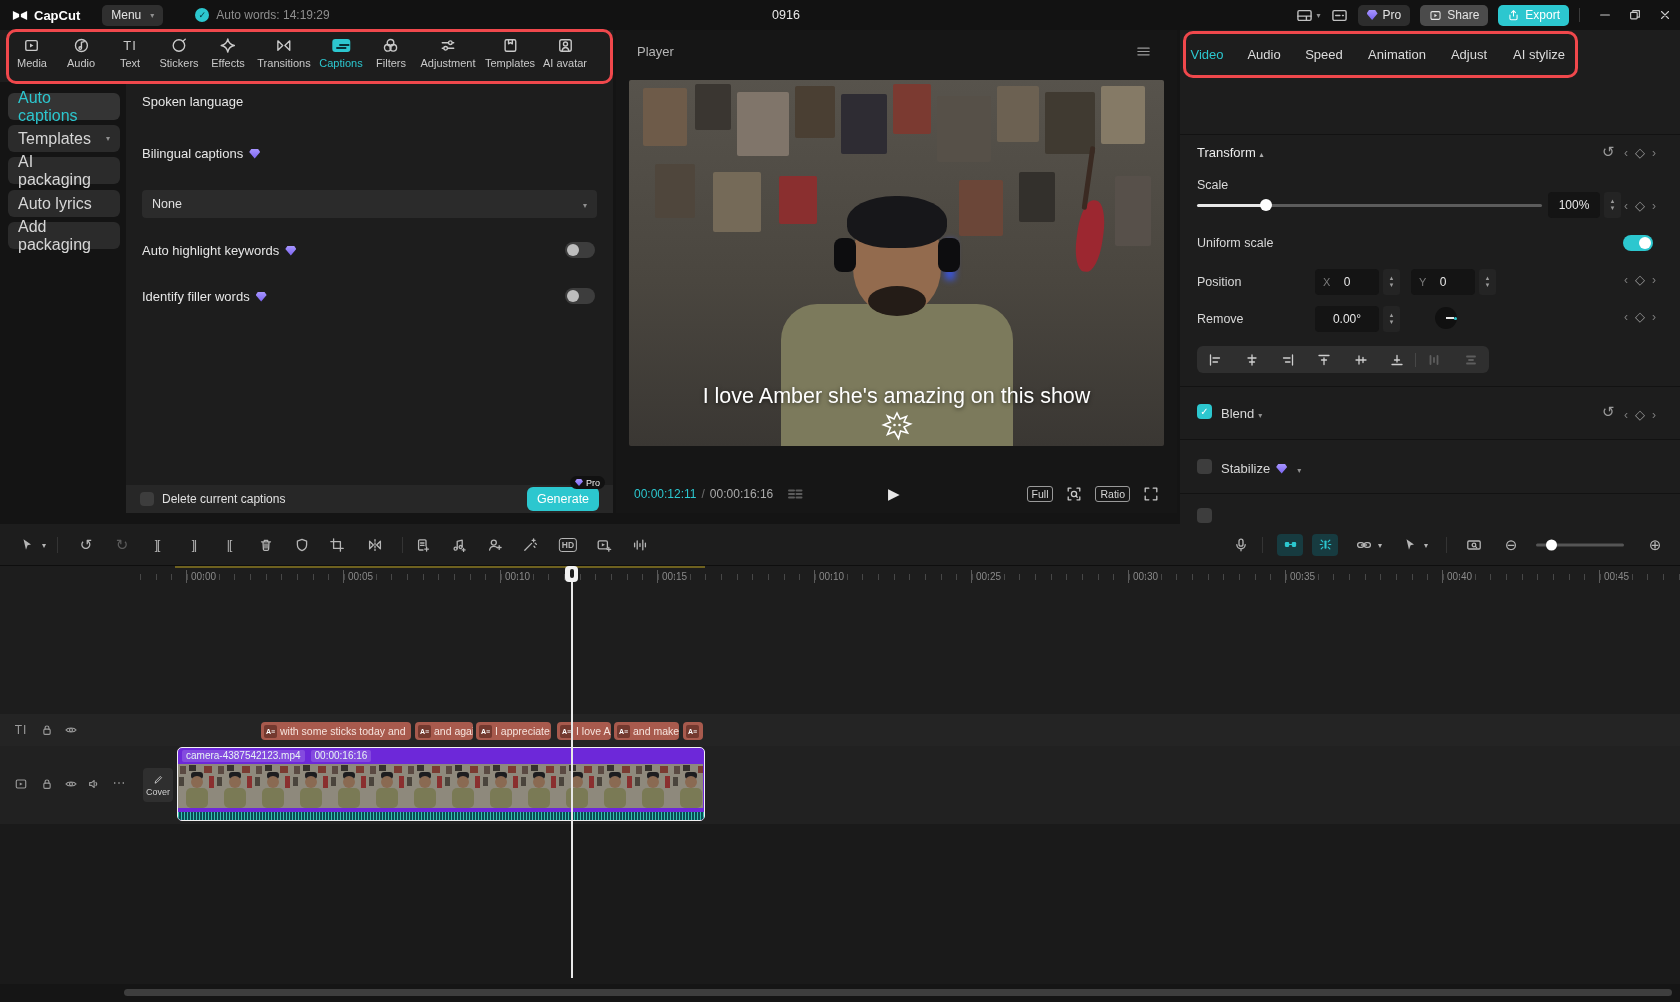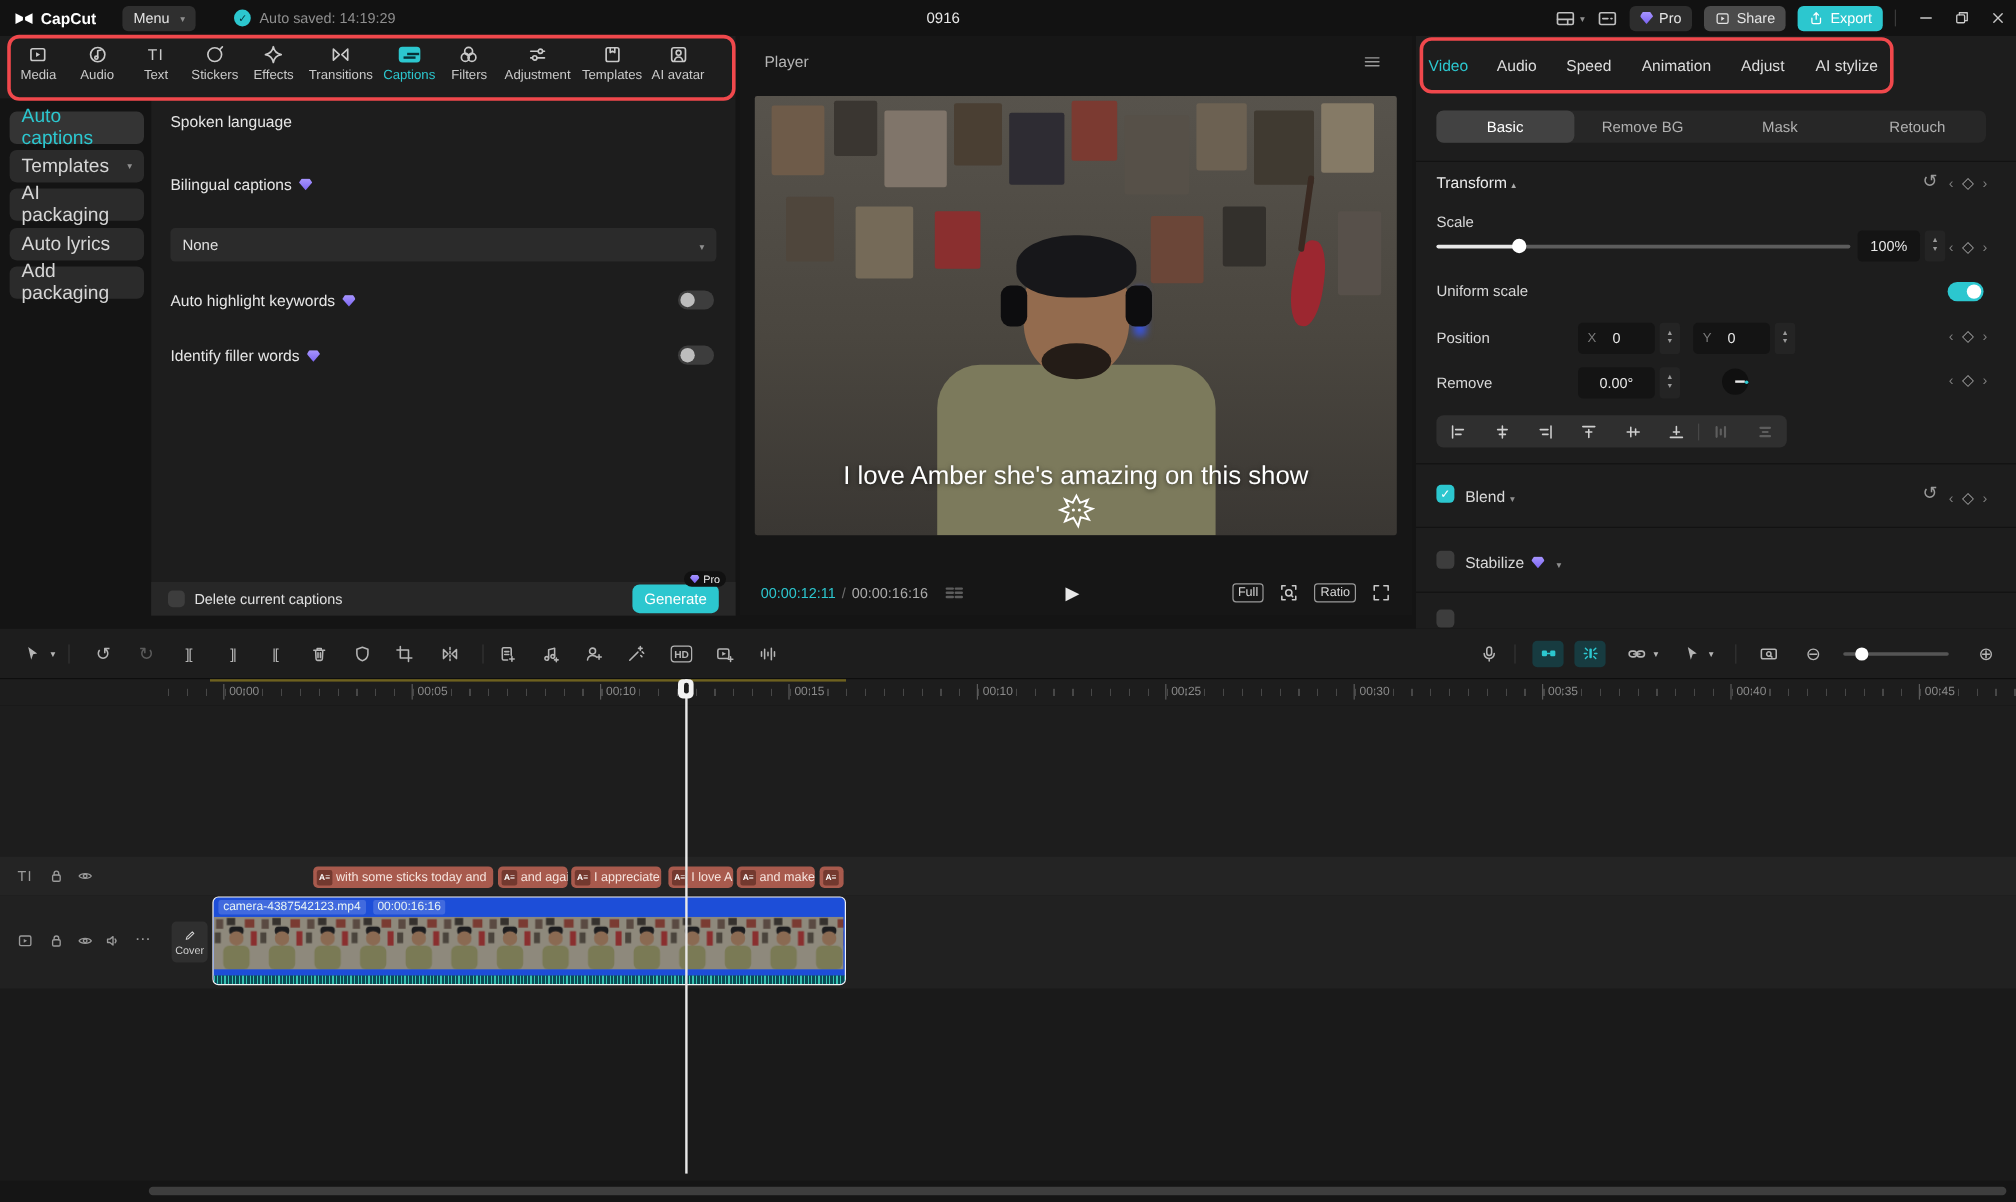--- a/index.html
+++ b/index.html
@@ -67,21 +67,21 @@
   .ruler .ticks{position:absolute;left:140px;right:0;top:8px;height:6px;background:repeating-linear-gradient(90deg,#474747 0 1px,transparent 1px 15.7px)}
   .rlabel{position:absolute;top:4px;font-size:10px;color:#8a8a8a;border-left:1px solid #5a5a5a;padding-left:4px;height:13px;line-height:13px}
   .tracks{position:absolute;left:0;top:588px;width:1680px;height:396px;background:#1d1d1d}
   .band1{position:absolute;left:0;top:126px;width:1680px;height:32px;background:#242424}
   .band2{position:absolute;left:0;top:158px;width:1680px;height:78px;background:#212121}
   .band3{position:absolute;left:0;top:236px;width:1680px;height:160px;background:#1a1a1a}
   .gut{position:absolute;transform:translate(-50%,-50%);color:#9a9a9a}
   .seg{position:absolute;top:134px;height:18px;background:#a85a4d;border-radius:4px;display:flex;align-items:center;gap:3px;padding:0 3px;overflow:hidden}
   .seg .chipA{width:13px;height:13px;background:rgba(52,18,11,.45);border-radius:2px;color:#fff;font-size:7px;font-weight:bold;display:flex;align-items:center;justify-content:center;flex:0 0 auto}
   .seg .st{font-size:10.5px;color:#f6e3dd;white-space:nowrap}
-  .clip{position:absolute;left:177px;top:159px;width:528px;height:74px;border:1.5px solid #f2f2f2;border-radius:5px;background:#1d4ed8;overflow:hidden}
+  .clip{position:absolute;left:177px;top:159px;width:528px;height:74px;border:1.5px solid #f2f2f2;border-radius:5px;background:#6d28d9;overflow:hidden}
   .badge{background:rgba(255,255,255,.16);border-radius:2px;font-size:10px;height:12px;line-height:12px;padding:0 4px;color:#e8f4f5;white-space:nowrap}
   .wavebar{height:12px;background:#0a4b55;background-image:repeating-linear-gradient(90deg,#36c2b2 0 1px,transparent 1px 3px),linear-gradient(180deg,rgba(10,75,85,.55),rgba(10,75,85,0) 40%,rgba(10,75,85,0) 60%,rgba(10,75,85,.55))}
   .cover{position:absolute;left:143px;top:180px;width:30px;height:34px;background:#2f2f2f;border-radius:4px;display:flex;flex-direction:column;align-items:center;justify-content:center;gap:2px;color:#d0d0d0;font-size:9px}
   .ph-line{position:absolute;left:571px;top:566px;width:1.5px;height:412px;background:#e8e8e8;z-index:30}
   .ph-cap{position:absolute;left:565px;top:566px;width:13px;height:16px;background:#f2f2f2;border-radius:4px;z-index:31}
   .ph-cap::after{content:"";position:absolute;left:4.5px;top:3px;width:4px;height:9px;background:#1d1d1d;border-radius:2px}
   .hscroll{position:absolute;left:0;top:984px;width:1680px;height:18px;background:#151515}
   .hthumb{position:absolute;left:124px;top:5px;width:1548px;height:7px;background:#3e3e3e;border-radius:4px}
 </style>
 </head>
@@ -254,21 +254,21 @@
       <svg class="s" width="16" height="13">
           <use href="#i-logo"></use>
         </svg>
       <b style="font-size:13px">CapCut</b>
     </span>
     <span class="pill cv" style="background:#2f2f2f;margin-left:22px">
         <span>Menu</span>
       </span>
     <span class="row" style="margin-left:32px;gap:7px">
       <span style="width:14px;height:14px;border-radius:50%;background:#2cc7cf;color:#04333a;font-size:9px;display:flex;align-items:center;justify-content:center">✓</span>
-      <span style="font-size:12px;color:#8f8f8f">Auto saved: 14:19:29</span>
+      <span style="font-size:12px;color:#8f8f8f">Auto words: 14:19:29</span>
     </span>
     <span class="abs" style="left:786px;transform:translateX(-50%);font-size:12.5px;color:#e8e8e8">0916</span>
 
     <span class="row abs" style="right:0;gap:10px;height:30px">
       <span class="row cv" style="color:#c0c0c0">
           <svg class="s" width="17" height="17">
             <use href="#i-layout1"></use>
           </svg>
         </span>
       <span style="color:#c0c0c0">
@@ -525,26 +525,20 @@
   </div>
 
   <div class="insp">
     <span class="itab active" style="left:27px">Video</span>
     <span class="itab" style="left:84px">Audio</span>
     <span class="itab" style="left:144px">Speed</span>
     <span class="itab" style="left:217px">Animation</span>
     <span class="itab" style="left:289px">Adjust</span>
     <span class="itab" style="left:359px">AI stylize</span>
 
-    <div class="subtabs">
-      <span class="subtab active">Basic</span>
-      <span class="subtab">Remove BG</span>
-      <span class="subtab">Mask</span>
-      <span class="subtab">Retouch</span>
-    </div>
     <div class="idiv" style="top:104px"></div>
 
     <span class="ilabel" style="top:115px;font-size:13px;color:#ececec"><span>Transform</span> <span style="font-size:8px;color:#aaa">▴</span></span>
     <span class="reset" style="left:422px;top:114px">↺</span>
     <span class="kf" style="left:444px;top:115px">
         <span>‹</span>
         <span class="dia">◇</span>
         <span>›</span>
       </span>
 

